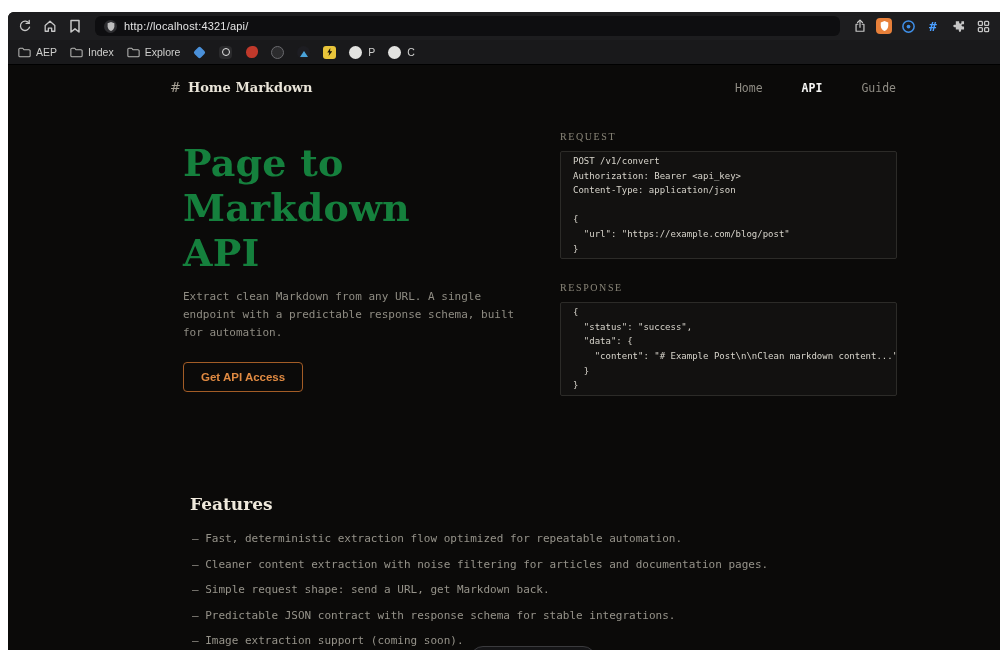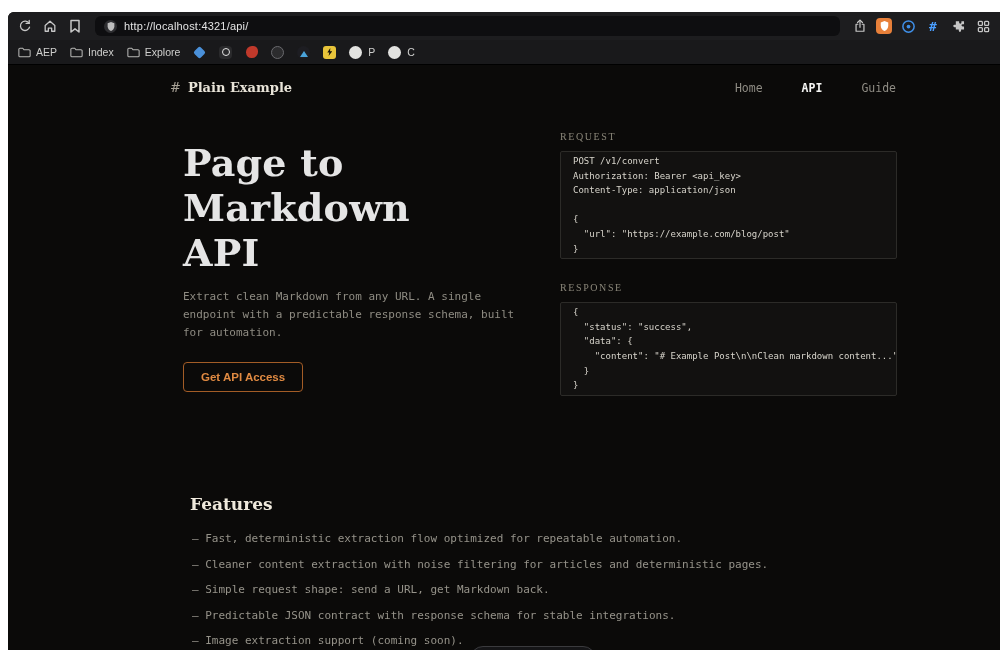--- a/index.html
+++ b/index.html
@@ -53,21 +53,21 @@
     position:absolute;top:0;left:0;right:0;display:flex;align-items:center;
     justify-content:space-between;padding:15px 104px 0 162px;
   }
   .logo{display:flex;align-items:baseline;gap:7px;font-family:"DejaVu Serif",serif;font-weight:700;font-size:13px;color:#e9e4d8;cursor:default;}
   .logo .mark{color:#a8a296;font-weight:400;}
   .site-nav{display:flex;gap:39px;font-family:"DejaVu Sans Mono",monospace;font-size:11.5px;}
   .nav-link{color:#8f8c84;text-decoration:none;}
   .nav-link.active{color:#f6f6f4;font-weight:700;}
   
   .hero-left{position:absolute;left:175px;top:76px;width:390px;}
-  .hero-title{margin:0;font-family:"DejaVu Serif",serif;font-weight:700;font-size:38px;line-height:1.18;color:#e5e5e5;letter-spacing:.2px;}
+  .hero-title{margin:0;font-family:"DejaVu Serif",serif;font-weight:700;font-size:38px;line-height:1.18;color:#15803d;letter-spacing:.2px;}
   .hero-desc{margin:13px 0 0;width:338px;font-family:"DejaVu Sans Mono",monospace;font-size:11px;line-height:18px;color:#8f8c83;}
   .cta-btn{
     margin-top:20px;display:inline-block;background:transparent;
     border:1px solid #a35c26;border-radius:4px;color:#e08a42;
     font-family:"Liberation Sans",sans-serif;font-size:11.5px;
     padding:8px 17px;cursor:pointer;font-weight:bold;
   }
   .hero-right{position:absolute;left:552px;top:66px;width:337px;}
   .code-label{
     font-family:Liberation Serif, serif;font-size:10px;letter-spacing:1.6px;
@@ -206,21 +206,21 @@
         <i class="fav-gh"></i>
       </span>
     <span class="gh-label">C</span>
   </div>
 
   <div class="page">
 
     <header class="site-header">
       <div class="logo">
         <span class="mark">#</span>
-        <span>Plain Example</span>
+        <span>Home Markdown</span>
       </div>
       <nav class="site-nav">
         <a class="nav-link" href="#">Home</a>
         <a class="nav-link active" href="#">API</a>
         <a class="nav-link" href="#">Guide</a>
       </nav>
     </header>
 
     <div class="hero-left">
       <h1 class="hero-title">
@@ -246,21 +246,21 @@
   "data": {
     "content": "# Example Post\n\nClean markdown content..."
   }
 }</pre>
     </div>
 
     <section class="features">
       <h2>Features</h2>
       <ul>
         <li>— Fast, deterministic extraction flow optimized for repeatable automation.</li>
-        <li>— Cleaner content extraction with noise filtering for articles and deterministic pages.</li>
+        <li>— Cleaner content extraction with noise filtering for articles and documentation pages.</li>
         <li>— Simple request shape: send a URL, get Markdown back.</li>
         <li>— Predictable JSON contract with response schema for stable integrations.</li>
         <li>— Image extraction support (coming soon).</li>
       </ul>
     </section>
 
     <div class="devbar">
       <span class="dt-icon">
         <svg width="12" height="14" viewBox="0 0 12 14" fill="none" stroke="#9c9c9e" stroke-width="1.3" stroke-linejoin="round">
             <path d="M6 1c1.8 1.4 2.7 3.6 2 6.4l1.3 2-1.8.4-.9 2-.9-2-1.8-.4 1.3-2C3.3 4.6 4.2 2.4 6 1z"></path>

